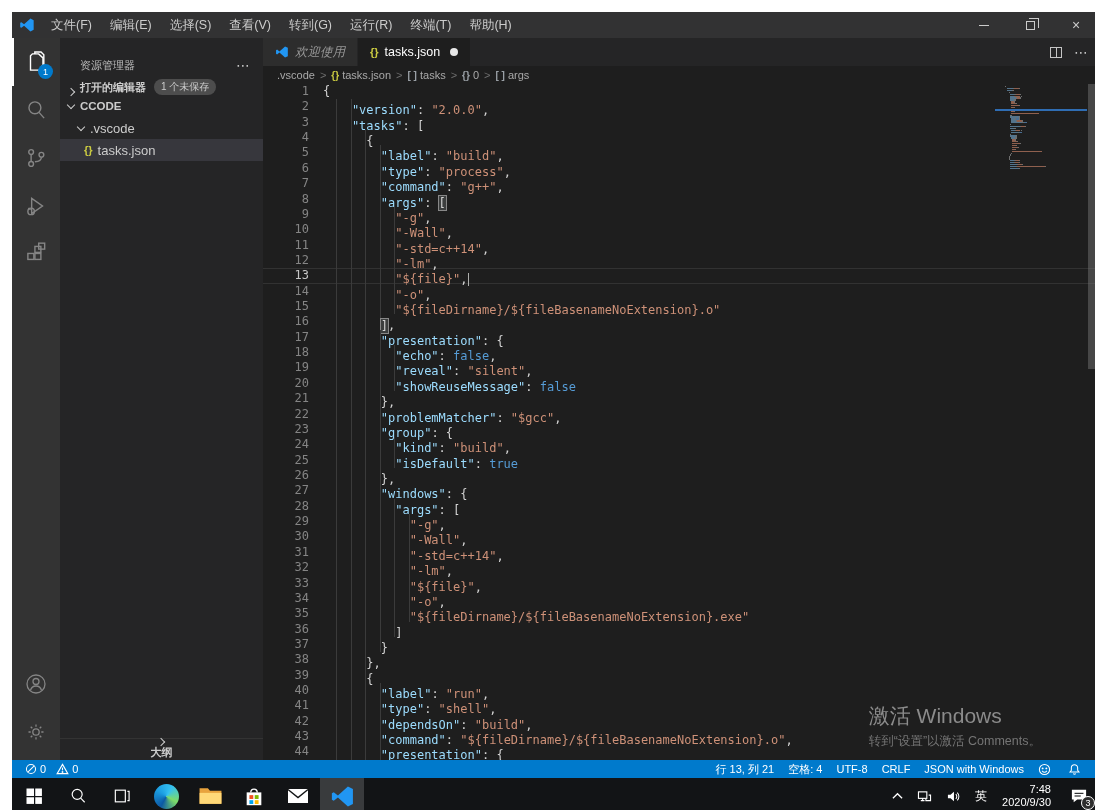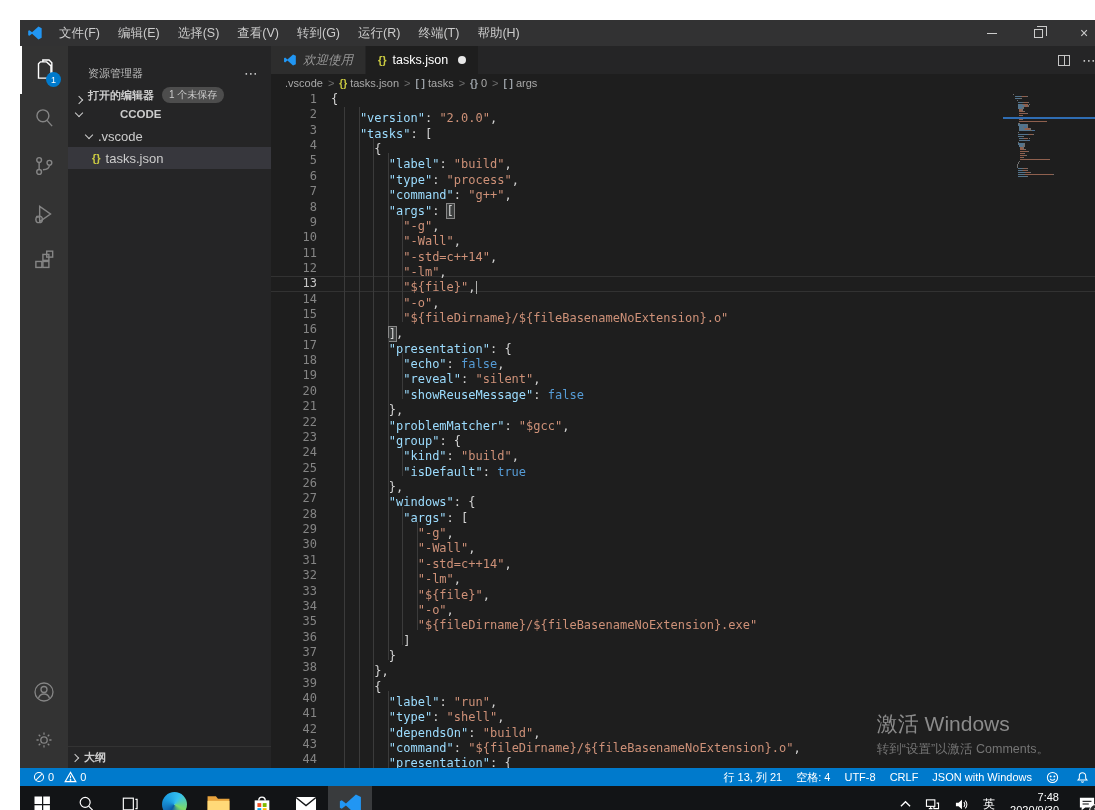--- a/index.html
+++ b/index.html
@@ -1,18 +1,18 @@
 <!DOCTYPE html>
 <html><head>
 <meta charset="utf-8">
 <style>
   * { margin:0; padding:0; box-sizing:border-box; }
   html,body { width:1095px; height:810px; background:#fff; overflow:hidden;
     font-family:"Liberation Sans","DejaVu Sans",sans-serif; }
-  .page { width:1095px; height:810px; padding:20px; background:#fff; }
+  .page { width:1095px; height:810px; padding:12px; background:#fff; }
   .window { position:relative; width:1087px; height:802px; background:#1e1e1e; overflow:hidden; }
 
   
   .titlebar { position:absolute; top:0; left:0; right:0; height:26px; background:#323233;
     display:flex; align-items:center; color:#cccccc; font-size:12.5px; }
   .tb-logo { width:30px; display:flex; justify-content:center; align-items:center; }
   .menubar { display:flex; height:100%; align-items:center; }
   .menu-item { padding:0 9px; height:100%; display:flex; align-items:center; cursor:default; }
   .tb-title { position:absolute; left:0; right:0; text-align:center; pointer-events:none;
     font-size:12.5px; color:#c5c5c5; }
@@ -43,24 +43,24 @@
   .sb-row { height:22px; display:flex; align-items:flex-end; padding:0 4px; }
   .sb-openeditors { font-weight:bold; font-size:11px; color:#cccccc; }
   .sb-badge { margin-left:8px; background:#4d4d4d; color:#cccccc; font-size:10px; font-weight:normal;
     border-radius:9px; padding:1px 7px; }
   .chev { width:6px; height:6px; border-right:1.4px solid #cccccc; border-bottom:1.4px solid #cccccc;
     display:inline-block; flex:none; }
   .chev.exp { transform:rotate(45deg); margin:-3px 6px 0 4px; }
   .chev.col { transform:rotate(-45deg); margin:0 6px 0 4px; }
   .tree-row { height:22px; display:flex; align-items:center; cursor:pointer; white-space:nowrap; }
   .tree-row.sel { background:#37373d; }
-  .tree-row.bold { font-weight:bold; font-size:11.5px;gap:32px; }
+  .tree-row.bold { font-weight:bold; font-size:11.5px; }
   .json-ico { color:#cbcb41; font-weight:bold; font-size:11px; margin-right:5px; }
   .sb-outline { margin-top:auto; height:22px; display:flex; align-items:center; border-top:1px solid #333333;
-    font-weight:bold; font-size:11px; }
+    font-weight:bold; font-size:11px;flex-direction:column; }
 
   
   .editor { flex:1; display:flex; flex-direction:column; background:#1e1e1e; min-width:0; }
   .tabbar { height:28px; background:#252526; display:flex; align-items:stretch; }
   .tab { display:flex; align-items:center; padding:0 12px; font-size:12.5px; color:#969696;
     background:#2d2d2d; border-right:1px solid #252526; cursor:pointer; white-space:nowrap; }
   .tab.active { background:#1e1e1e; color:#ffffff; }
   .tab.italic { font-style:italic; }
   .tab .ticon { margin-right:6px; display:flex; }
   .mod-dot { width:8px; height:8px; border-radius:50%; background:#e8e8e8; margin-left:10px; }

